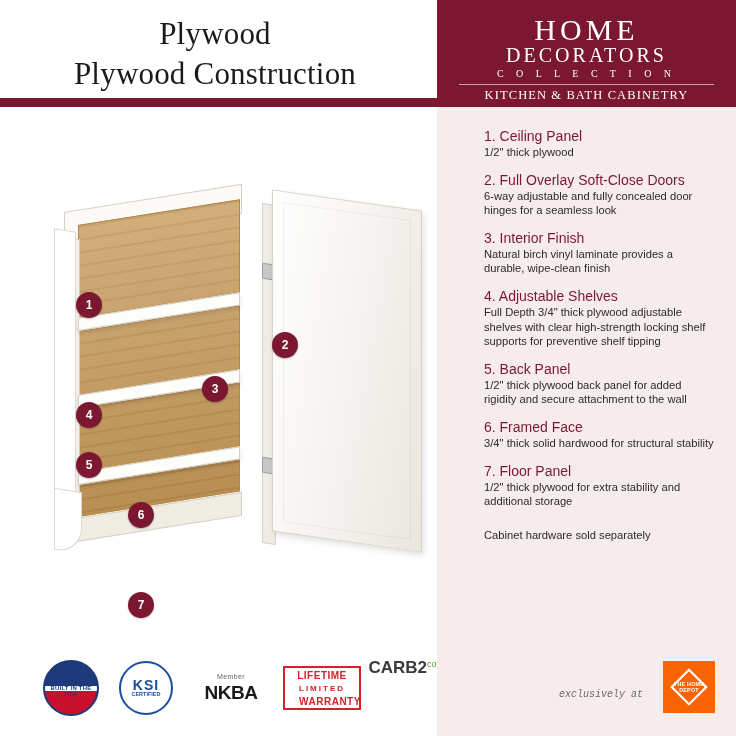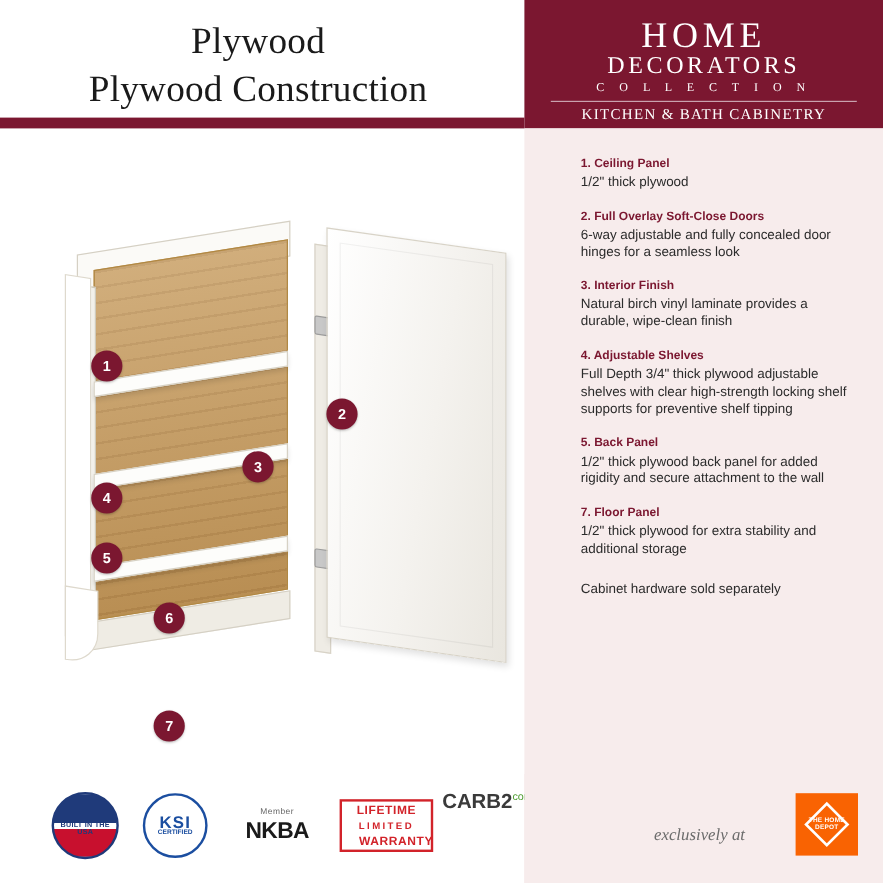--- a/index.html
+++ b/index.html
@@ -64,21 +64,21 @@
     position:absolute;left:437px;top:107px;width:299px;height:629px;
     background:#f7ecec;
     padding:22px 0 0 0;
     box-sizing:border-box;
   }
   .feat{
     padding:0 22px 0 47px;
     margin-bottom:13px;
   }
   .feat-title{
-    color:#7b1730;font-weight:bold;font-size:10px;line-height:15px;margin-bottom:1px;
+    color:#7b1730;font-weight:normal;font-size:14px;line-height:15px;margin-bottom:1px;
   }
   .feat-body{
     color:#2b2b2b;font-size:11.2px;line-height:14.6px;
   }
   .footnote{
     padding:0 22px 0 47px;
     margin-top:20px;
     font-size:11.2px;color:#2b2b2b;
   }
 
@@ -218,22 +218,22 @@
   .carb-1{font-size:17px;font-weight:bold;color:#3a3a3a;line-height:17px;}
   .carb-2{font-size:9px;color:#4c9c2e;line-height:11px;}
   .leaf{
     position:absolute;right:6px;top:6px;width:14px;height:20px;
     background:#4c9c2e;border-radius:14px 2px 14px 2px;
   }
 
   
   .hd-zone{position:absolute;left:437px;top:645px;width:299px;height:91px;background:#f7ecec;}
   .excl{
-    position:absolute;left:108px;top:44px;font-family:Liberation Serif, serif;
-    font-style:italic;font-size:14px;color:#6b6b6b;
+    position:absolute;left:122px;top:44px;font-family:Liberation Mono, monospace;
+    font-style:italic;font-size:10px;color:#6b6b6b;
   }
   .hd-square{
     position:absolute;left:226px;top:16px;width:52px;height:52px;
     background:#f96302;display:flex;align-items:center;justify-content:center;
   }
   .hd-inner{
     width:36px;height:36px;border:0;position:relative;
     display:flex;align-items:center;justify-content:center;
     color:#fff;font-size:5.4px;font-weight:bold;line-height:6px;text-align:center;
   }
@@ -285,20 +285,24 @@
     <div class="feat">
       <div class="feat-title">4. Adjustable Shelves</div>
       <div class="feat-body">Full Depth 3/4" thick plywood adjustable shelves with clear high-strength locking shelf supports for preventive shelf tipping</div>
     </div>
 
     <div class="feat">
       <div class="feat-title">5. Back Panel</div>
       <div class="feat-body">1/2" thick plywood back panel for added rigidity and secure attachment to the wall</div>
     </div>
 
+    <div class="feat">
+      <div class="feat-title">6. Framed Face</div>
+      <div class="feat-body">3/4" thick solid hardwood for structural stability</div>
+    </div>
 
     <div class="feat">
       <div class="feat-title">7. Floor Panel</div>
       <div class="feat-body">1/2" thick plywood for extra stability and additional storage</div>
     </div>
 
     <div class="footnote">Cabinet hardware sold separately</div>
   </div>
 
   <div class="diagram">

